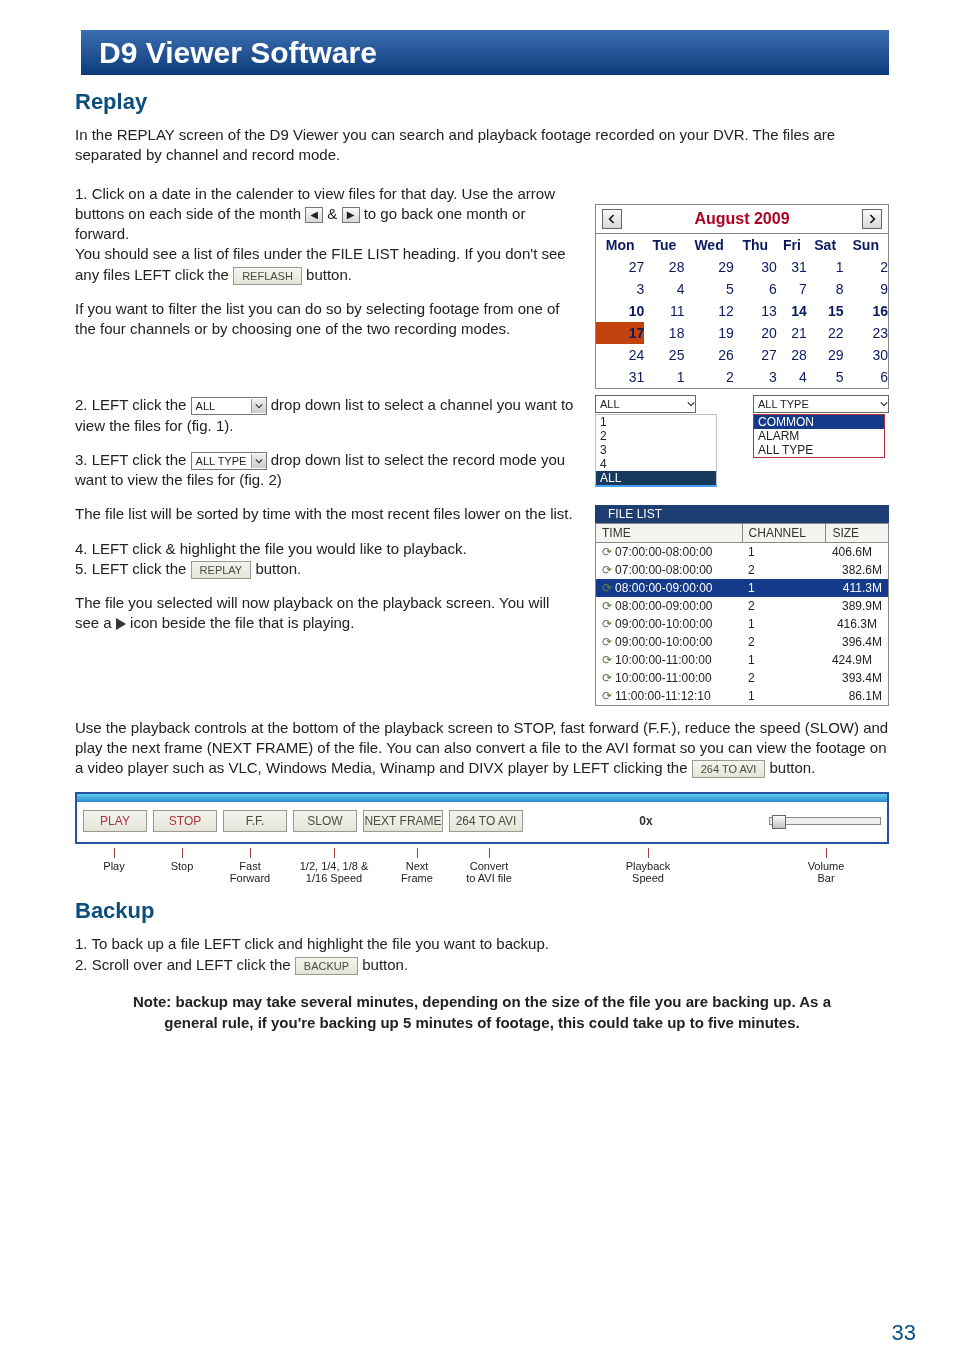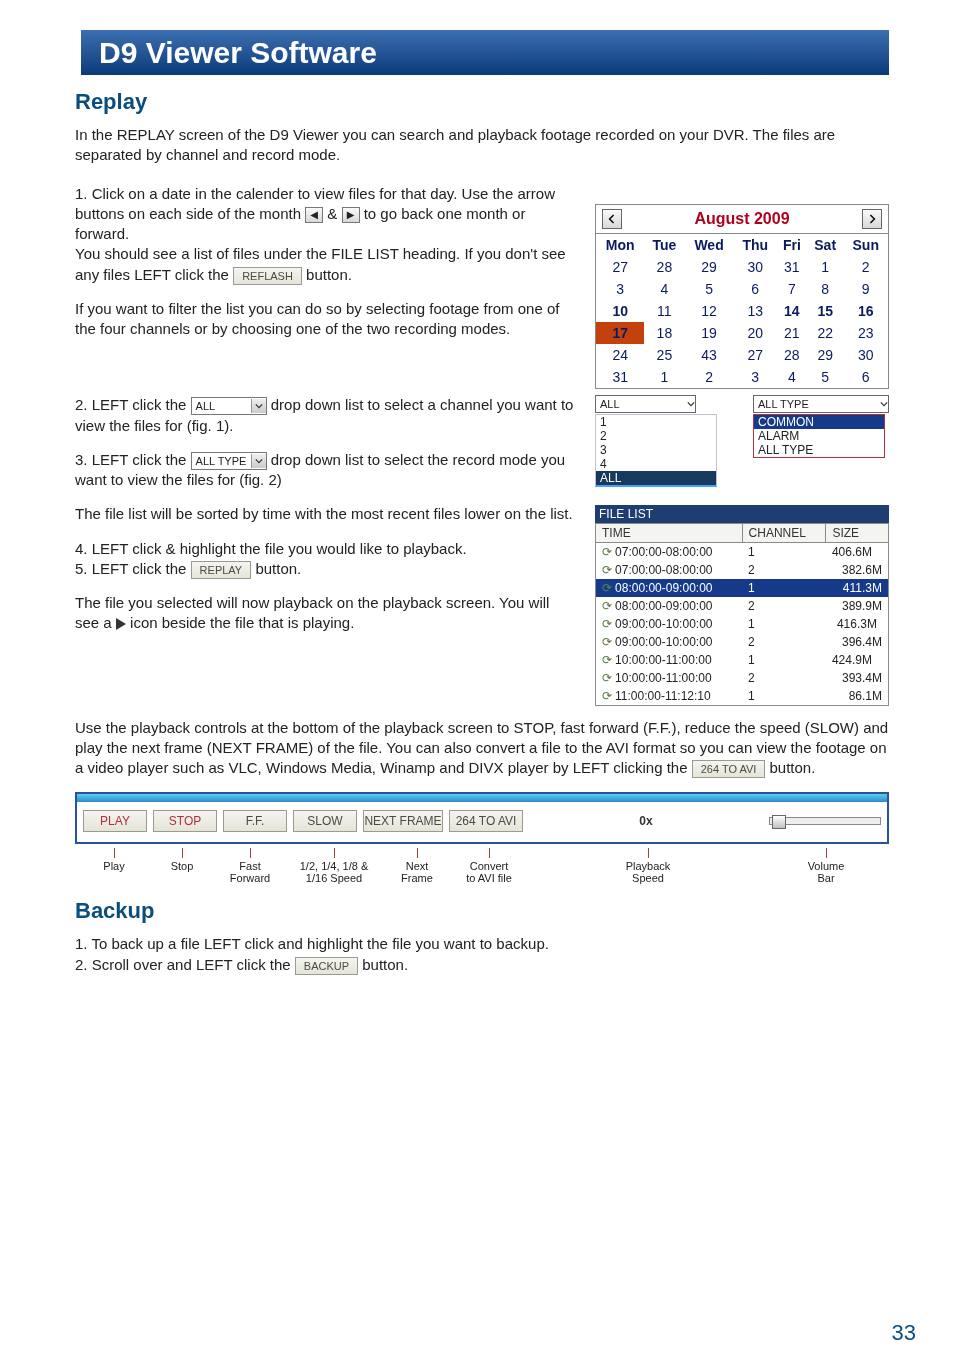--- a/index.html
+++ b/index.html
@@ -115,21 +115,21 @@
     border:1px solid #666;
     display:flex;align-items:center;justify-content:center;
     cursor:pointer;
   }
   .cal-nav-btn svg{width:8px;height:10px;}
   table.cal { border-collapse:collapse; width:100%; font-size:14px; }
   table.cal th {
     color:#0b1a60; font-weight:bold; padding:3px 0;
   }
   table.cal td {
-    text-align:center; padding:3px 0;
+    text-align:right; padding:3px 0;
     color:#0b1a60;
   }
   td.other { color:#9090b0; }
   td.bold { font-weight:bold; color:#18185a;}
   td.sel { background:#c2410c; color:#fff; font-weight:bold; }
 
   
   .sel-row { display:flex; gap:30px; margin-top:6px; font-size:12px;}
   .sel-block { flex:1; }
   .sel-dd {
@@ -152,21 +152,21 @@
     border:1px solid #b83040; width:130px;
     font-size:12px; margin-top:1px;
     font-family: Arial;
   }
   .type-list div { padding:0 4px; }
   .type-list div.hl { background:#153a8a; color:#fff;}
 
   
   .flist-head {
     background:#1e3d73; color:#fff; font-size:12px;
-    padding:2px 4px; font-family:Arial;
+    padding:2px 13px; font-family:Arial;
   }
   table.flist { border-collapse:collapse; width:100%; font-size:12px;
     border:1px solid #8a8a8a; border-top:none;}
   table.flist th {
     text-align:left; padding:2px 6px; font-weight:normal;
     border:1px solid #8a8a8a; color:#333; background:#f4f4f0;
   }
   table.flist td {
     padding:2px 6px; color:#222;
   }
@@ -353,21 +353,21 @@
                 <td>18</td>
                 <td>19</td>
                 <td>20</td>
                 <td>21</td>
                 <td>22</td>
                 <td>23</td>
               </tr>
               <tr>
                 <td>24</td>
                 <td>25</td>
-                <td>43</td>
+                <td>26</td>
                 <td>27</td>
                 <td>28</td>
                 <td>29</td>
                 <td>30</td>
               </tr>
               <tr>
                 <td>31</td>
                 <td class="other">1</td>
                 <td class="other">2</td>
                 <td class="other">3</td>
@@ -507,15 +507,16 @@
 Bar</span></div>
   </div>
 
   <div class="section-h">Backup</div>
   <p class="below-text" style="margin:4px 0 0 0">1. To back up a file LEFT click and highlight the file you want to backup.</p>
   <p class="below-text" style="margin:0">
     <span>2. Scroll over and LEFT click the </span>
     <span class="inline-btn">BACKUP</span>
     <span> button.</span>
   </p>
+  <p class="note">Note: backup may take several minutes, depending on the size of the file you are backing up. As a general rule, if you're backing up 5 minutes of footage, this could take up to five minutes.</p>
 
   <div class="page-num">33</div>
 </div>
 
 </body></html>

